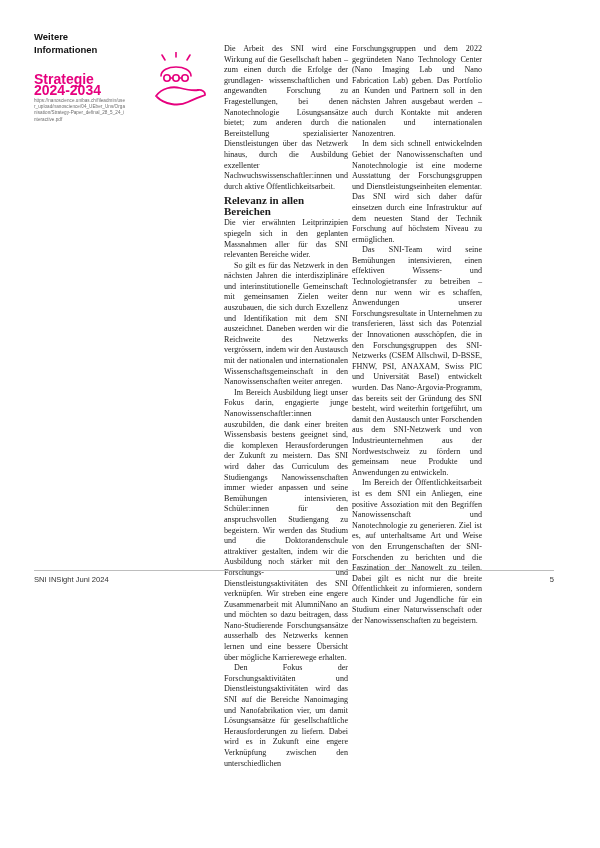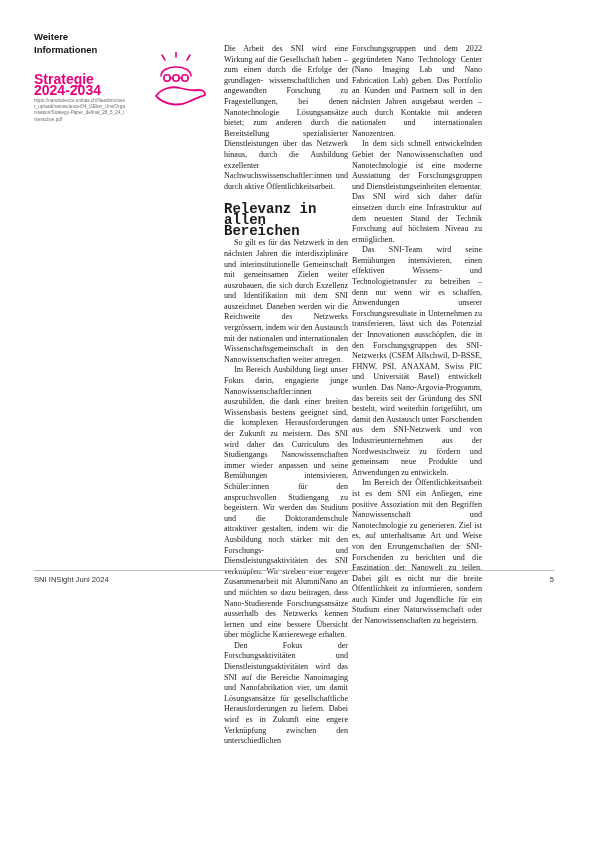--- a/index.html
+++ b/index.html
@@ -78,25 +78,25 @@
   .col-1 { left: 224px; }
   .col-2 { left: 352px; width: 130px; }
 
   .col p {
     margin: 0;
     text-indent: 10px;
   }
   .col p.noindent { text-indent: 0; }
 
   h2.subhead {
-    font-family: Liberation Mono, monospace;
+    font-family: Liberation Serif, serif;
     font-weight: bold;
-    font-size: 14px;
+    font-size: 11px;
     line-height: 11px;
-    margin: 12px 0 1px 0;
+    margin: 3px 0 1px 0;
     text-align: left;
     hyphens: none;
   }
 
   
   .footer {
     position: absolute;
     left: 0;
     right: 12px;
     bottom: 18px;
@@ -157,20 +157,21 @@
         <path d="M4 44 C10 36, 20 34, 28 36 C34 37.5, 40 39, 46 38" stroke-width="1.8"></path>
         <path d="M46 38 C50 37.6, 53 39.5, 53 42" stroke-width="1.8"></path>
         <path d="M5 45 C12 52, 26 55, 36 50 C42 47, 48 45, 53 43" stroke-width="1.8"></path>
       </g>
     </svg>
   </div>
 
   <div class="col col-1">
     <p class="noindent">Die Arbeit des SNI wird eine Wirkung auf die Gesellschaft haben – zum einen durch die Erfolge der grundlagen- wissenschaftlichen und angewandten Forschung zu Fragestellungen, bei denen Nanotechnologie Lösungsansätze bietet; zum anderen durch die Bereitstellung spezialisierter Dienstleistungen über das Netzwerk hinaus, durch die Ausbildung exzellenter Nachwuchswissenschaftler:innen und durch aktive Öffentlichkeitsarbeit.</p>
     <h2 class="subhead">Relevanz in allen Bereichen</h2>
+    <p class="noindent">Die vier erwähnten Leitprinzipien spiegeln sich in den geplanten Massnahmen aller für das SNI relevanten Bereiche wider.</p>
     <p>So gilt es für das Netzwerk in den nächsten Jahren die interdisziplinäre und interinstitutionelle Gemeinschaft mit gemeinsamen Zielen weiter auszubauen, die sich durch Exzellenz und Identifikation mit dem SNI auszeichnet. Daneben werden wir die Reichweite des Netzwerks vergrössern, indem wir den Austausch mit der nationalen und internationalen Wissenschaftsgemeinschaft in den Nanowissenschaften weiter anregen.</p>
     <p>Im Bereich Ausbildung liegt unser Fokus darin, engagierte junge Nanowissenschaftler:innen auszubilden, die dank einer breiten Wissensbasis bestens geeignet sind, die komplexen Herausforderungen der Zukunft zu meistern. Das SNI wird daher das Curriculum des Studiengangs Nanowissenschaften immer wieder anpassen und seine Bemühungen intensivieren, Schüler:innen für den anspruchsvollen Studiengang zu begeistern. Wir werden das Studium und die Doktorandenschule attraktiver gestalten, indem wir die Ausbildung noch stärker mit den Forschungs- und Dienstleistungsaktivitäten des SNI verknüpfen. Wir streben eine engere Zusammenarbeit mit AlumniNano an und möchten so dazu beitragen, dass Nano-Studierende Forschungsansätze ausserhalb des Netzwerks kennen lernen und eine bessere Übersicht über mögliche Karrierewege erhalten.</p>
     <p>Den Fokus der Forschungsaktivitäten und Dienstleistungsaktivitäten wird das SNI auf die Bereiche Nanoimaging und Nanofabrikation vier, um damit Lösungsansätze für gesellschaftliche Herausforderungen zu liefern. Dabei wird es in Zukunft eine engere Verknüpfung zwischen den unterschiedlichen</p>
   </div>
 
   <div class="col col-2">
     <p class="noindent">Forschungsgruppen und dem 2022 gegründeten Nano Technology Center (Nano Imaging Lab und Nano Fabrication Lab) geben. Das Portfolio an Kunden und Partnern soll in den nächsten Jahren ausgebaut werden – auch durch Kontakte mit anderen nationalen und internationalen Nanozentren.</p>
     <p>In dem sich schnell entwickelnden Gebiet der Nanowissenschaften und Nanotechnologie ist eine moderne Ausstattung der Forschungsgruppen und Dienstleistungseinheiten elementar. Das SNI wird sich daher dafür einsetzen durch eine Infrastruktur auf dem neuesten Stand der Technik Forschung auf höchstem Niveau zu ermöglichen.</p>
     <p>Das SNI-Team wird seine Bemühungen intensivieren, einen effektiven Wissens- und Technologietransfer zu betreiben – denn nur wenn wir es schaffen, Anwendungen unserer Forschungsresultate in Unternehmen zu transferieren, lässt sich das Potenzial der Innovationen ausschöpfen, die in den Forschungsgruppen des SNI-Netzwerks (CSEM Allschwil, D-BSSE, FHNW, PSI, ANAXAM, Swiss PIC und Universität Basel) entwickelt wurden. Das Nano-Argovia-Programm, das bereits seit der Gründung des SNI besteht, wird weiterhin fortgeführt, um damit den Austausch unter Forschenden aus dem SNI-Netzwerk und von Industrieunternehmen aus der Nordwestschweiz zu fördern und gemeinsam neue Produkte und Anwendungen zu entwickeln.</p>
     <p>Im Bereich der Öffentlichkeitsarbeit ist es dem SNI ein Anliegen, eine positive Assoziation mit den Begriffen Nanowissenschaft und Nanotechnologie zu generieren. Ziel ist es, auf unterhaltsame Art und Weise von den Errungenschaften der SNI-Forschenden zu berichten und die Faszination der Nanowelt zu teilen. Dabei gilt es nicht nur die breite Öffentlichkeit zu informieren, sondern auch Kinder und Jugendliche für ein Studium einer Naturwissenschaft oder der Nanowissenschaften zu begeistern.</p>

